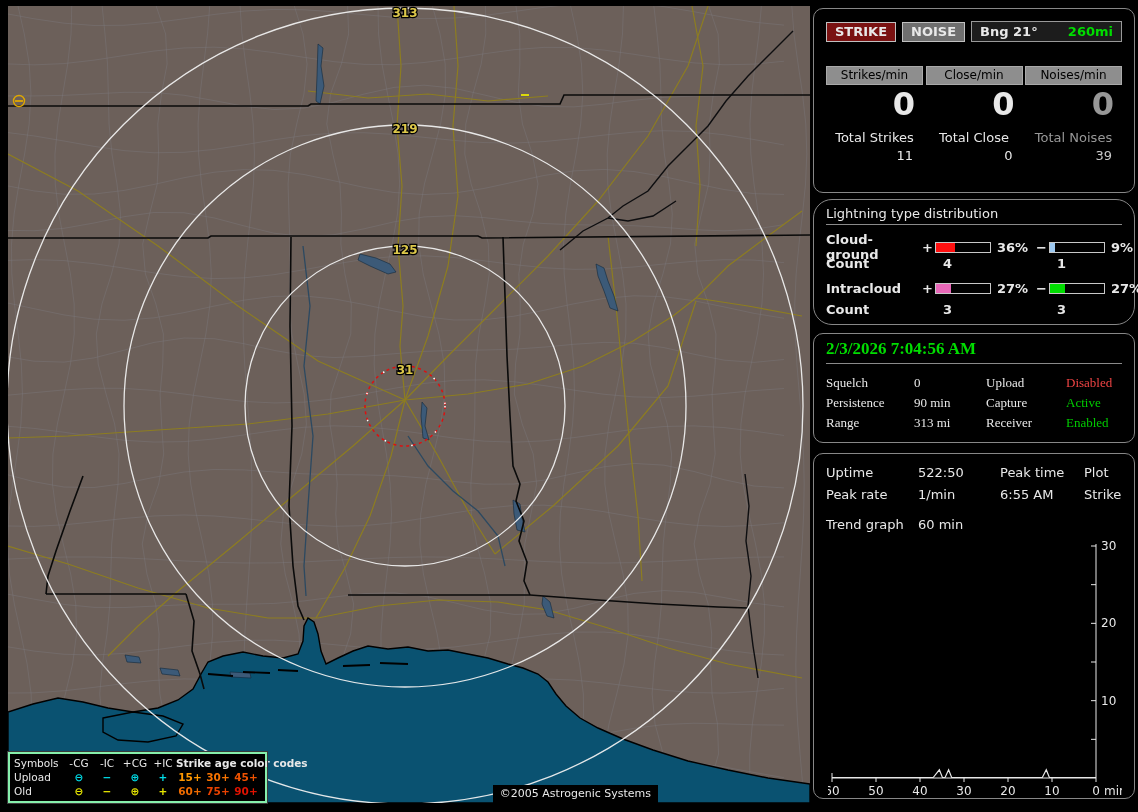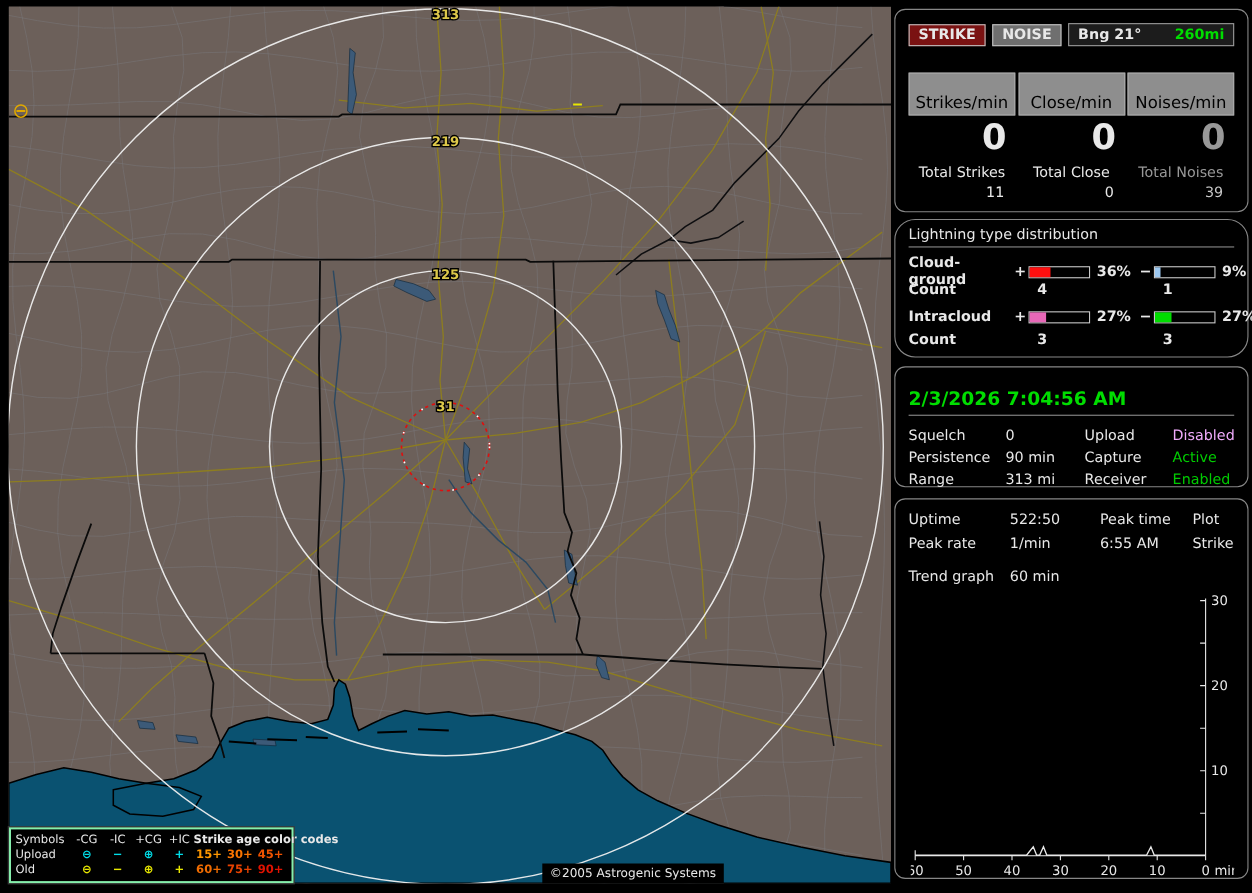--- a/index.html
+++ b/index.html
@@ -33,35 +33,35 @@
   .sym{font-weight:bold;text-align:center;}
 
   #copyright{position:absolute;right:0;bottom:0;background:#000;color:#e8e8e8;
     font-size:11px;padding:2px 7px 3px 7px;white-space:nowrap;}
 
   
   #sidebar{position:absolute;left:813px;top:6px;width:322px;height:797px;display:flex;flex-direction:column;}
   .panel{box-sizing:border-box;background:#000;border:1px solid #878787;border-radius:10px;padding:8px 12px;}
   #panel-counters{height:185px;margin-top:2px;}
   #panel-dist{height:126px;margin-top:6px;padding-top:6px;border-radius:19px;}
-  #panel-status{height:110px;margin-top:8px;padding-top:19px;}
+  #panel-status{height:110px;margin-top:8px;padding-top:5px;font-family:Liberation Serif, serif;}
   #panel-uptime{height:346px;margin-top:10px;}
 
   
   .rowA{display:flex;align-items:center;margin:4px 0 24px 0;}
   .btn{font-family:inherit;font-size:13px;font-weight:bold;color:#e8e8e8;border:1px solid #c0c0c0;
     padding:1px 8px 2px 8px;margin-right:6px;cursor:pointer;}
   .btn.strike{background:#7a1212;}
   .btn.noise{background:#6f6f6f;}
   .bng{margin-left:auto;width:142px;display:flex;justify-content:space-between;align-items:center;
     background:#1c1c1c;border:1px solid #999;padding:2px 8px;font-weight:bold;}
   .counters{display:flex;justify-content:space-between;}
   .cnt-col{width:97px;}
-  .chip{display:block;text-align:center;background:#8e8e8e;color:#000;font-size:15px;
-    padding:17px 2px 2px 2px;border:1px solid #aaa;}
+  .chip{display:block;text-align:center;background:#8e8e8e;color:#000;font-size:12px;
+    padding:1px 2px 2px 2px;border:1px solid #aaa;}
   .cnt-val{font-size:32px;font-weight:bold;text-align:right;padding-right:8px;line-height:1.1;margin:2px 0 8px 0;}
   .cnt-lbl{text-align:center;margin-bottom:3px;}
   .cnt-tot{text-align:right;padding-right:10px;}
   .muted{color:#989898;}
   .semi{color:#c8c8c8;}
 
   
   .dist-title{border-bottom:1px solid #8a8a8a;padding-bottom:3px;margin-bottom:7px;}
   .dist-grid{display:grid;grid-template-columns:96px 13px 57px 44px 13px 57px 1fr;align-items:center;height:21px;}
   .bold{font-weight:bold;}
@@ -322,21 +322,21 @@
         <span></span>
       </div>
     </div>
 
     <div class="panel" id="panel-status">
       <div class="dt">2/3/2026 7:04:56 AM</div>
       <div class="st-grid">
         <span>Squelch</span>
         <span>0</span>
         <span>Upload</span>
-        <span style="color: #f0abfc;">Disabled</span>
+        <span style="color: #ef4444;">Disabled</span>
 
         <span>Persistence</span>
         <span>90 min</span>
         <span>Capture</span>
         <span style="color: rgb(0, 204, 0);">Active</span>
 
         <span>Range</span>
         <span>313 mi</span>
         <span>Receiver</span>
         <span style="color: rgb(0, 204, 0);">Enabled</span>

